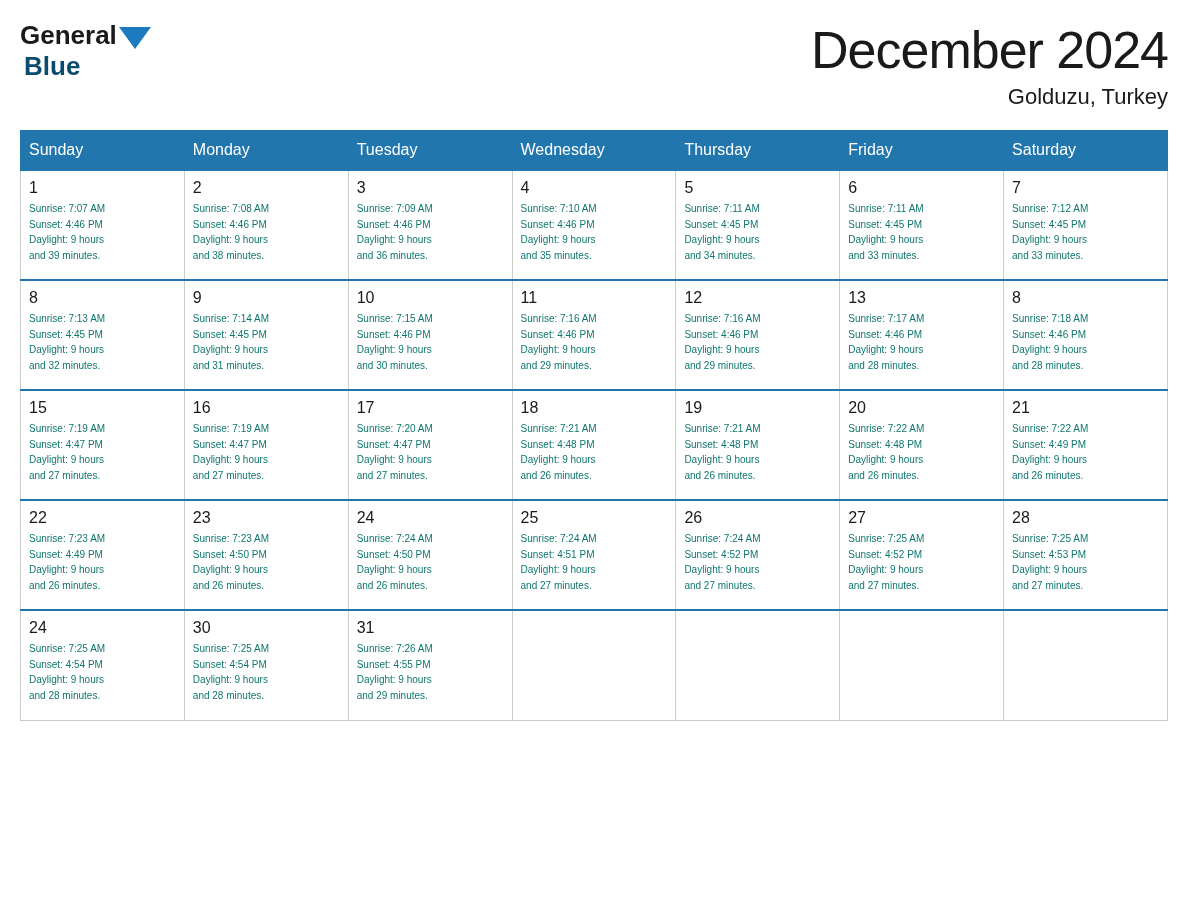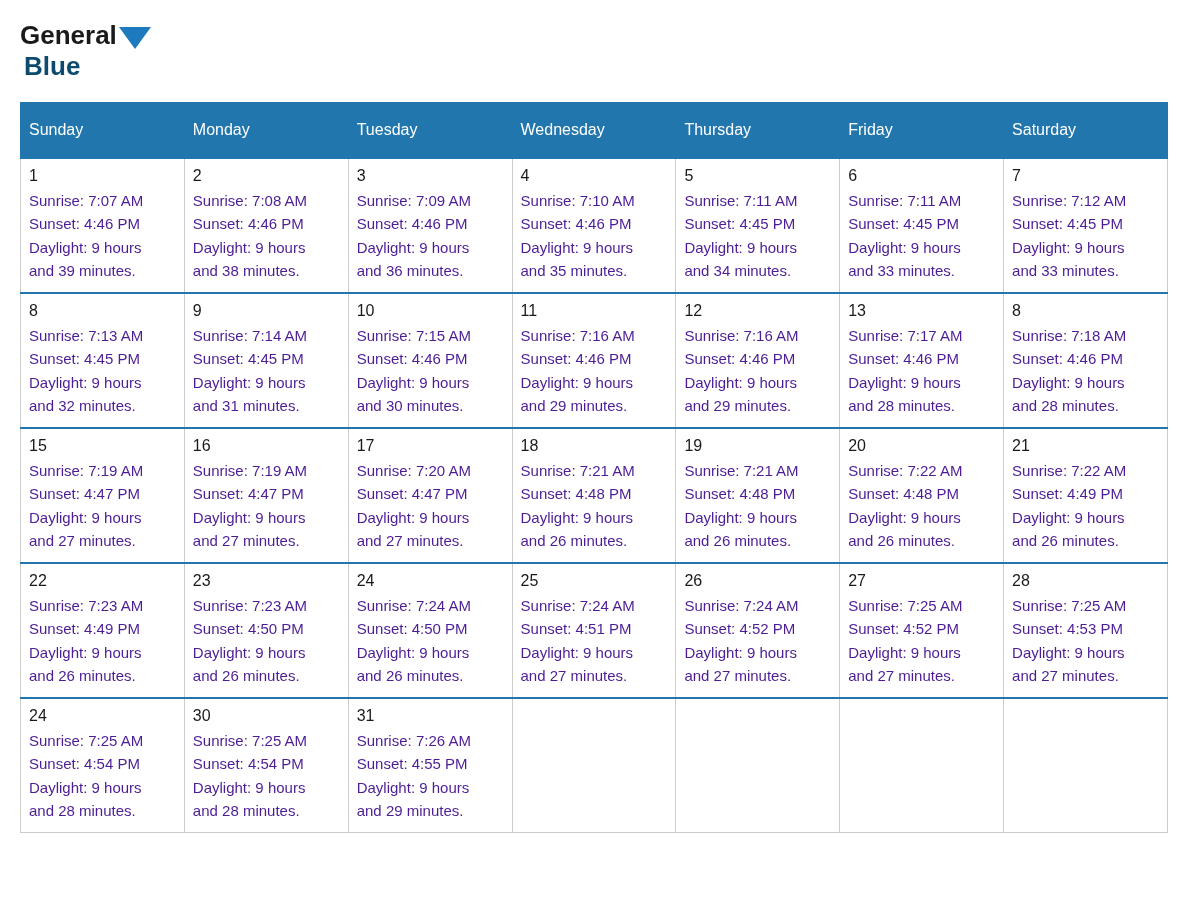--- a/index.html
+++ b/index.html
@@ -57,44 +57,44 @@
     .calendar-table {
       width: 100%;
       border-collapse: collapse;
       table-layout: fixed;
     }
     .calendar-table thead tr th {
       background-color: #2176ae;
       color: #fff;
       font-size: 16px;
       font-weight: normal;
-      padding: 18px 8px;
+      padding: 10px 8px;
       text-align: left;
       border: 1px solid #2176ae;
     }
     .calendar-table tbody tr td {
       vertical-align: top;
       padding: 8px 8px 10px 8px;
       border: 1px solid #ccc;
       border-top: 2px solid #2176ae;
       font-size: 13px;
       color: #333;
       height: 110px;
     }
     .day-number {
       font-size: 16px;
       font-weight: normal;
       color: #1a1a1a;
       margin-bottom: 4px;
       display: block;
     }
     .day-info {
-      font-size: 15px;
+      font-size: 10px;
       line-height: 1.55;
-      color: #4c1d95;
+      color: #0f766e;
     }
     .empty-cell {
       border-top: 2px solid #2176ae;
       background: #fff;
     }
     .last-row td {
       border-bottom: 2px solid #2176ae;
     }
   </style>
 </head>
@@ -103,20 +103,24 @@
 <div class="header-area">
   <div class="logo">
     <div class="logo-text">
       <span class="logo-general">General</span>
       <span class="logo-triangle"></span>
     </div>
     <div style="margin-left:4px;">
       <span class="logo-blue" style="font-size:26px;font-weight:bold;">Blue</span>
     </div>
   </div>
+  <div class="title-area">
+    <div class="month-title">December 2024</div>
+    <div class="location">Golduzu, Turkey</div>
+  </div>
 </div>
 
 <table class="calendar-table">
   <thead>
     <tr>
     <th>Sunday</th>
         <th>Monday</th>
         <th>Tuesday</th>
         <th>Wednesday</th>
         <th>Thursday</th>

